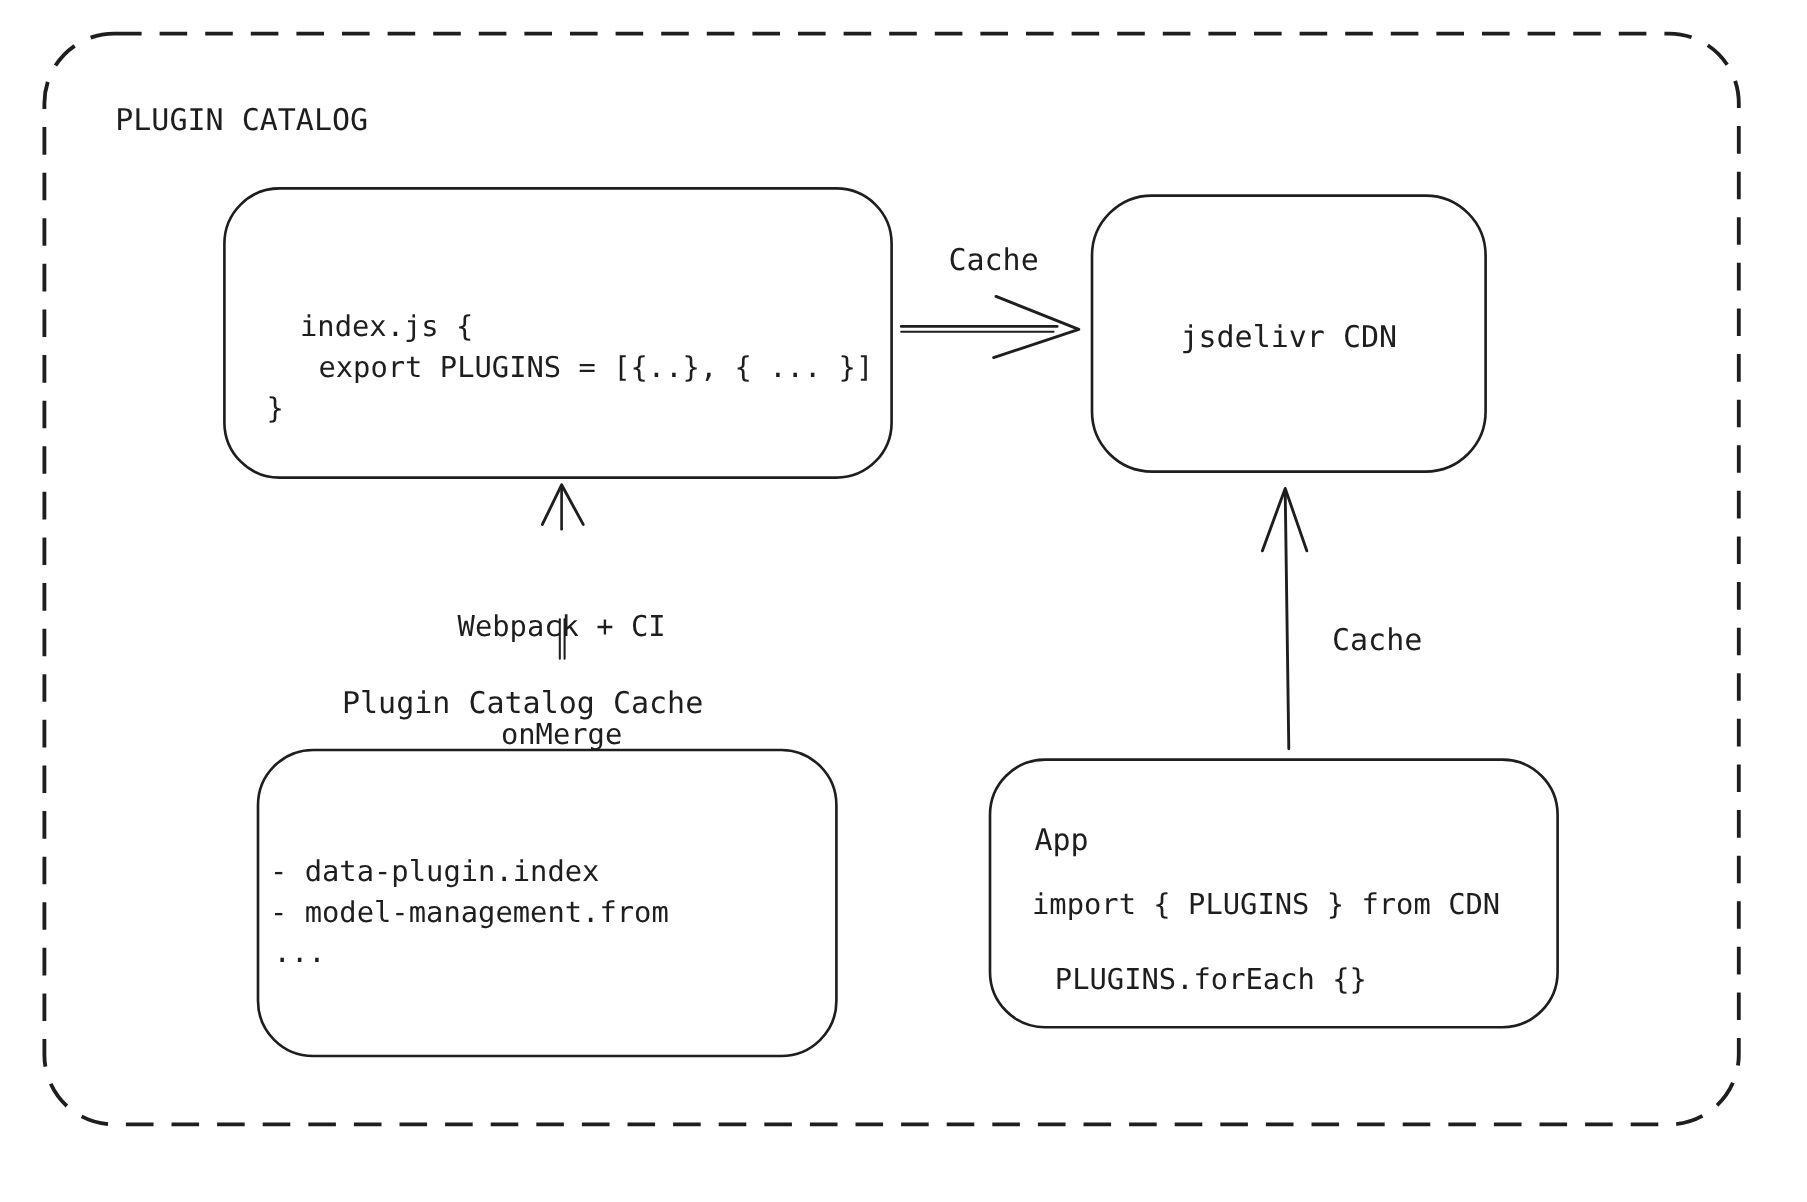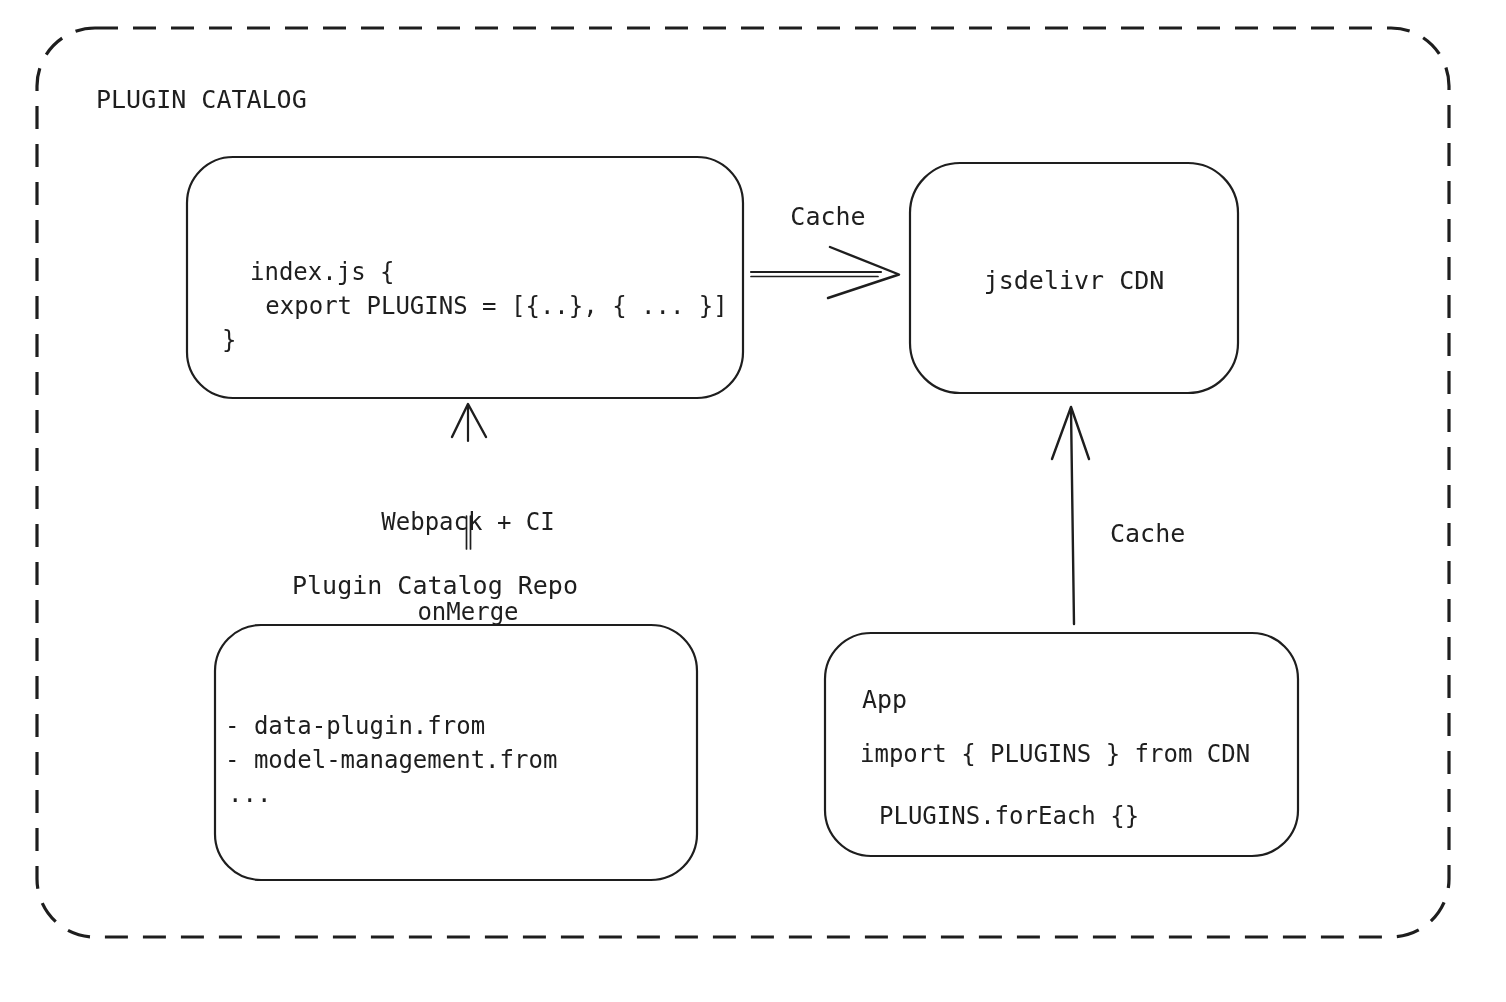--- a/index.html
+++ b/index.html
@@ -83,22 +83,22 @@
 
   <div class="txt fs25 center" style="left:753px; top:201px; width:150px;">Cache</div>
 
   <div class="txt fs25 center" style="left:910px; top:265px; width:328px;">jsdelivr CDN</div>
 
   <div class="txt center buildlabel" style="left:368px; top:447px; width:200px;">
     <div>Webpack + CI</div>
     <div>onMerge</div>
   </div>
 
-  <div class="txt fs25 center" style="left:285px; top:570px; width:300px;">Plugin Catalog Repo</div>
-  <div class="txt" style="left:225px; top:711px;">- data-plugin.from</div>
+  <div class="txt fs25 center" style="left:285px; top:570px; width:300px;">Plugin Catalog Cache</div>
+  <div class="txt" style="left:225px; top:711px;">- data-plugin.index</div>
   <div class="txt" style="left:225px; top:745px;">- model-management.from</div>
   <div class="txt" style="left:228px; top:779px;">...</div>
 
   <div class="txt fs25" style="left:862px; top:684px;">App</div>
   <div class="txt" style="left:860px; top:739px;">import { PLUGINS } from CDN</div>
   <div class="txt" style="left:860px; top:801px;margin-left:19px;">PLUGINS.forEach {}</div>
 
   <div class="txt fs25" style="left:1110px; top:518px;">Cache</div>
 
 </div>

